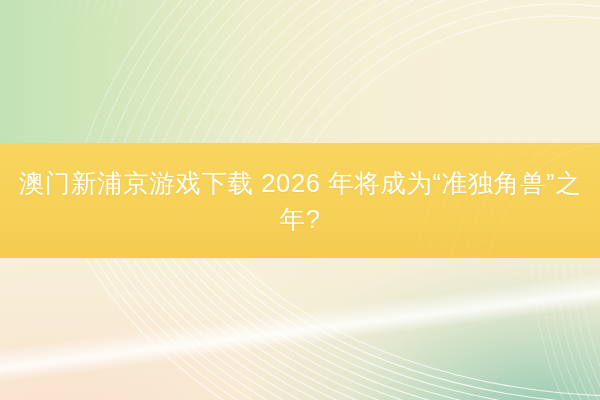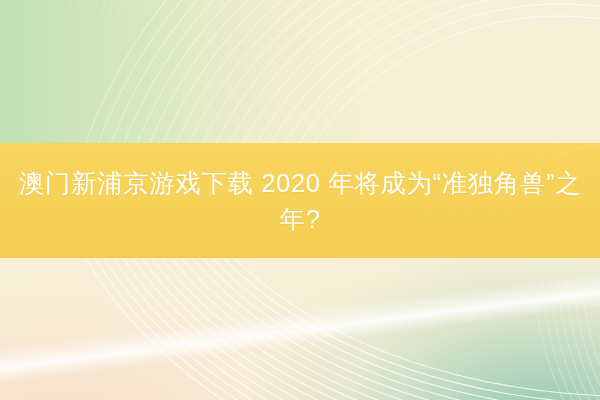--- a/index.html
+++ b/index.html
@@ -293,16 +293,16 @@
           <ellipse cx="600" cy="178" rx="132" ry="188"></ellipse>
           <ellipse cx="600" cy="178" rx="144" ry="200"></ellipse>
           <ellipse cx="600" cy="178" rx="156" ry="212"></ellipse>
           <ellipse cx="600" cy="178" rx="168" ry="224"></ellipse>
           <ellipse cx="600" cy="178" rx="180" ry="236"></ellipse>
           <ellipse cx="600" cy="178" rx="192" ry="248"></ellipse>
         </g>
       </svg>
     </div>
 
-    <h1 class="headline">澳门新浦京游戏下载 2020 年将成为“准独角兽”之年?</h1>
+    <h1 class="headline">澳门新浦京游戏下载 2026 年将成为“准独角兽”之年?</h1>
   </div>
 
 </div>
 
 </body></html>

